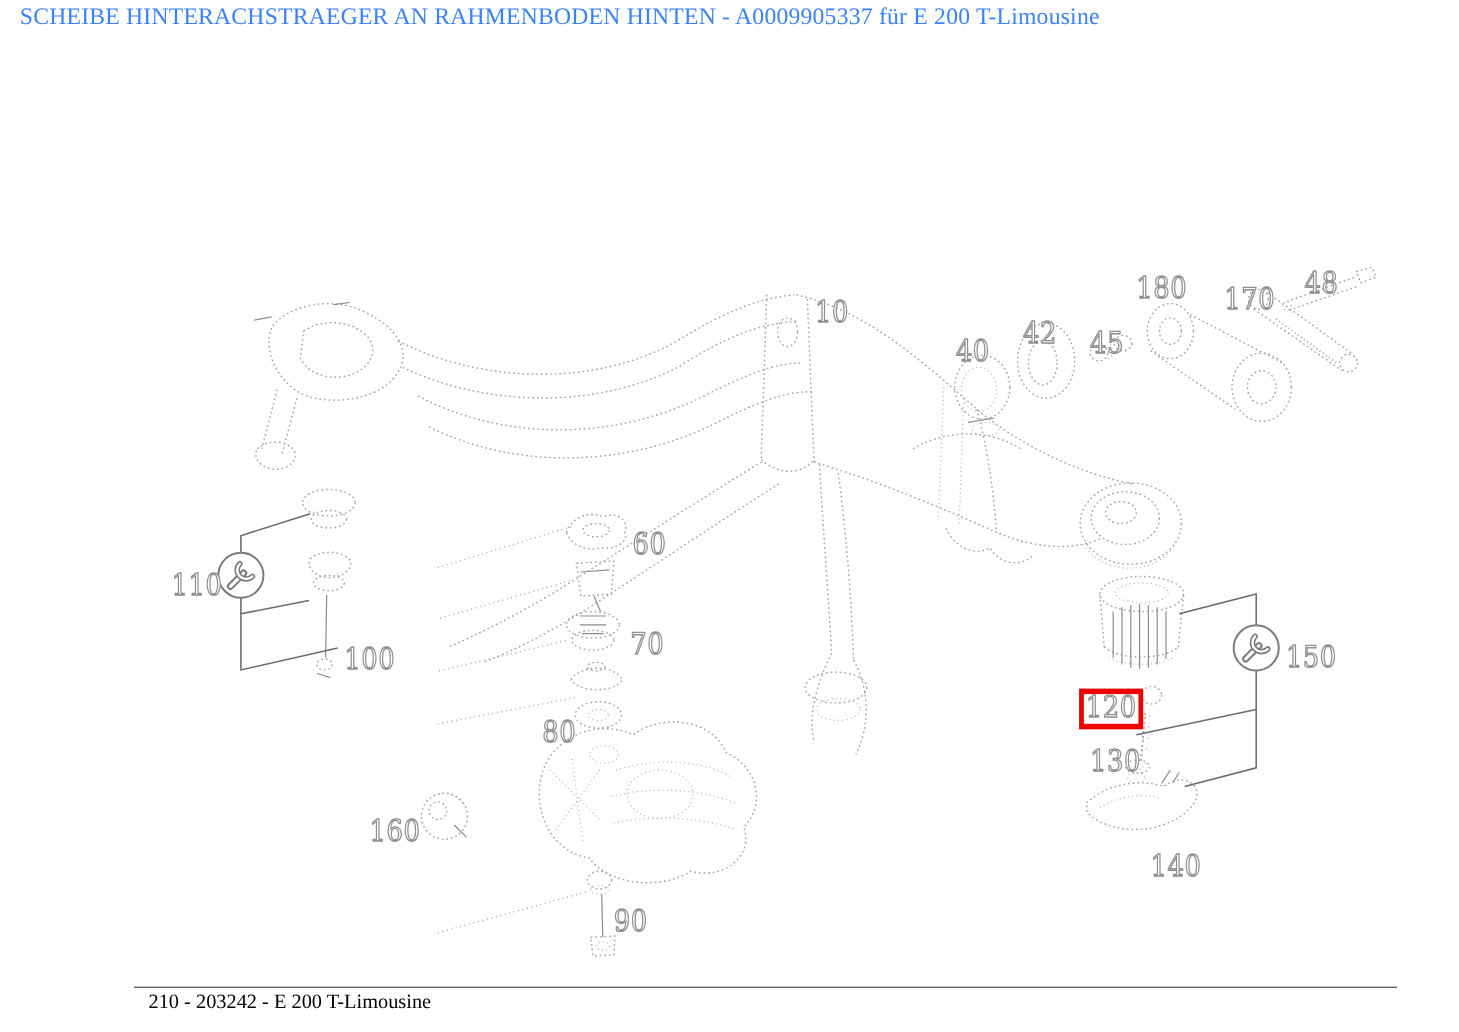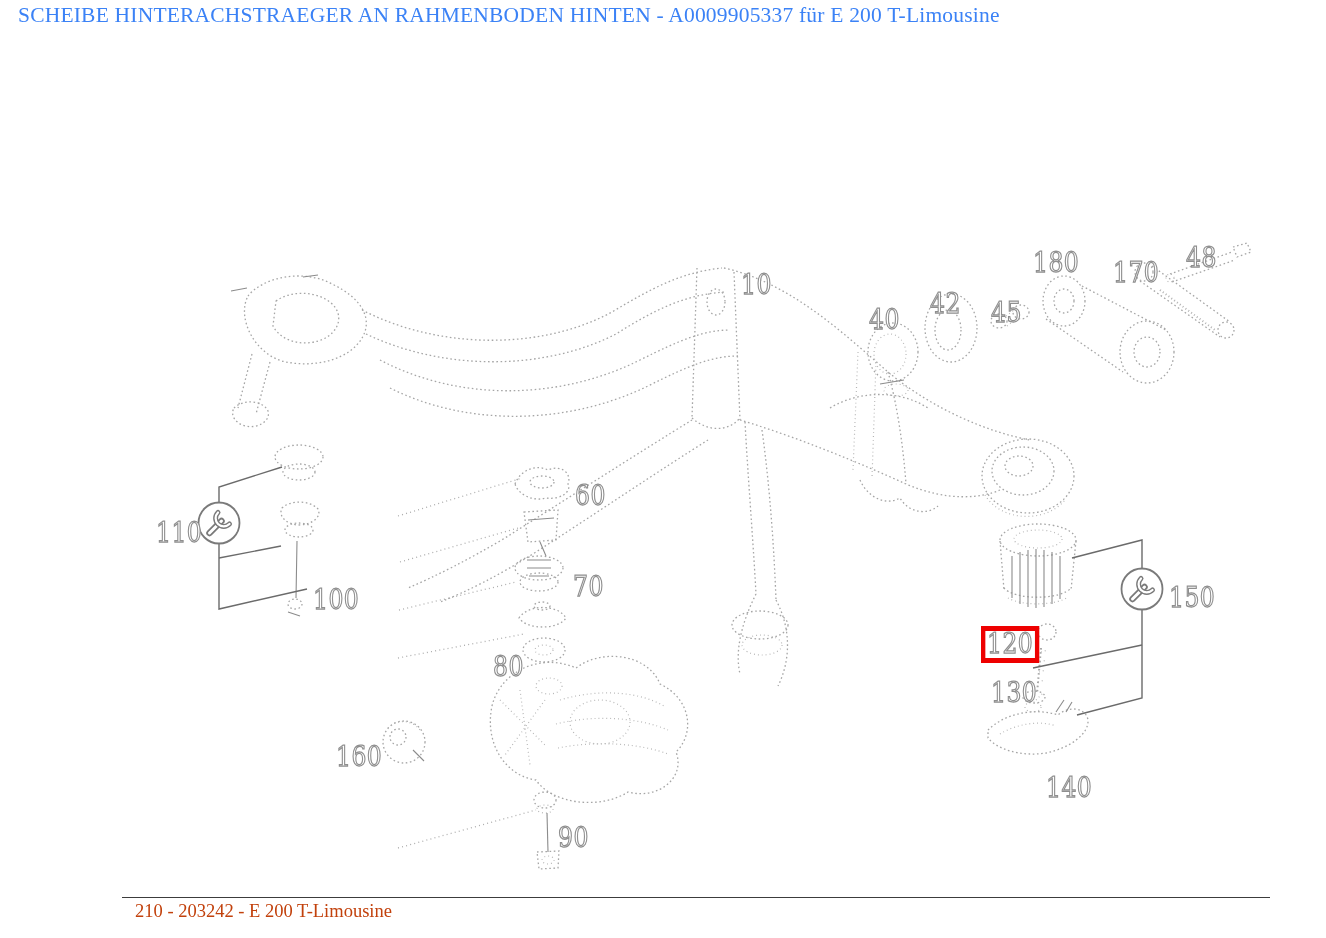--- a/index.html
+++ b/index.html
@@ -17,21 +17,21 @@
      white-space:nowrap;cursor:pointer;
   }
   .part-label.highlighted{
      border:5px solid #ee0000;
      margin:-7px 0 0 -6px;
      padding:1px 2px 2px 2px;
      line-height:0.9;
      background:#fff;
   }
   #footer-line{position:absolute;left:122px;top:897px;width:1148px;border-top:1.6px solid #3c3c3c;}
-  #footer-text{position:absolute;left:135px;top:901px;font-size:18.5px;color:#c2410c;white-space:nowrap;}
+  #footer-text{position:absolute;left:135px;top:901px;font-size:18.5px;color:#000000;white-space:nowrap;}
 </style>
 </head>
 <body>
 
 <div id="stage">
 
   <div id="title">SCHEIBE HINTERACHSTRAEGER AN RAHMENBODEN HINTEN - A0009905337 für E 200 T-Limousine</div>
 
   <svg id="sketch" width="1326" height="938" viewBox="0 0 1326 938">
 

